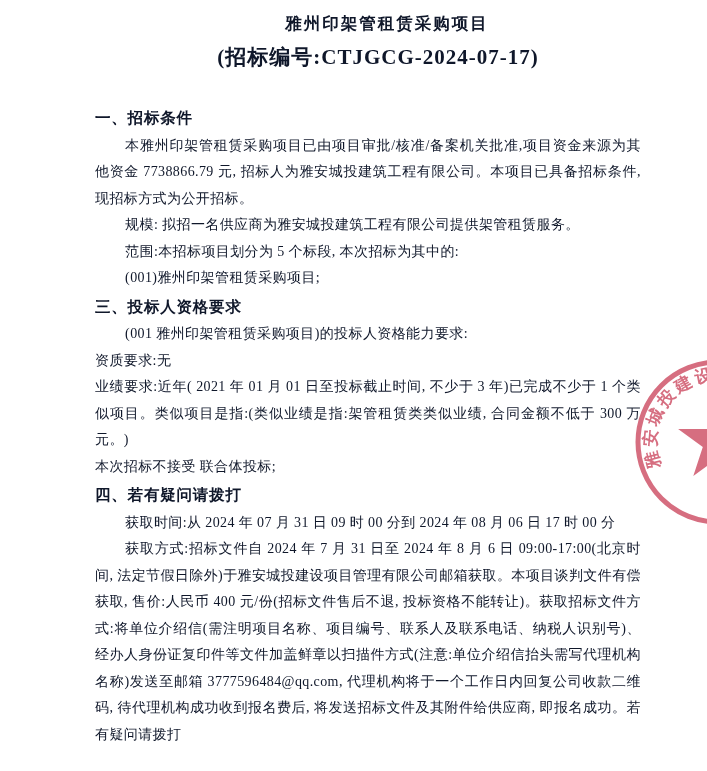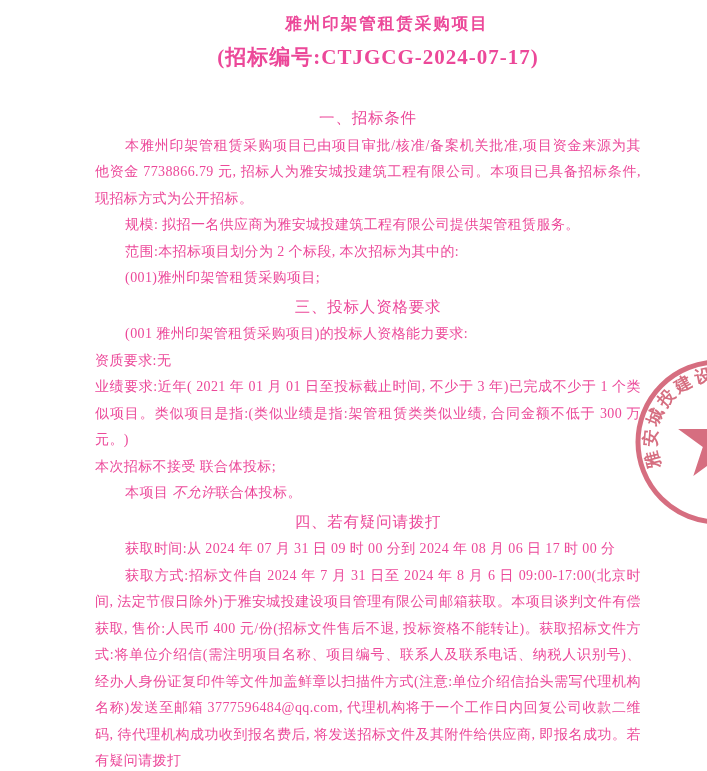--- a/index.html
+++ b/index.html
@@ -4,21 +4,21 @@
 <style>
   html,body { margin:0; padding:0; background:#e8e8e8; }
   .page {
     position:relative;
     width:707px; height:771px;
     margin:0 auto;
     background:#ffffff;
     overflow:hidden;
     box-sizing:border-box;
     padding:12px 66px 0 95px;
-    color:#ec4899;
+    color:#0f172a;
     font-family:"Liberation Serif","DejaVu Serif",serif;
   }
   .doc-title {
     margin:0 0 10px 0;
     padding-left:38px;
     text-align:center;
     font-size:16.5px;
     font-weight:700;
     letter-spacing:2px;
     line-height:24px;
@@ -36,24 +36,23 @@
     margin:0;
     font-size:14px;
     line-height:26.5px;
     text-align:justify;
     letter-spacing:0.4px;
   }
   .ind { text-indent:2.15em; }
   .sec-heading {
     margin:1px 0 1px 0;
     font-size:15.5px;
-    font-weight:400;
+    font-weight:700;
     line-height:27.5px;
     letter-spacing:0.8px;
-    text-align:center;
   }
   .italic { font-style:italic; }
   .stamp {
     position:absolute;
     left:618px; top:342px;
     width:200px; height:200px;
     opacity:0.8;
     pointer-events:none;
   }
   .stamp text {
@@ -69,29 +68,28 @@
 <div class="page">
 
   <h1 class="doc-title">雅州印架管租赁采购项目</h1>
   <h2 class="doc-subtitle">(招标编号:CTJGCG-2024-07-17)</h2>
 
 
   <h3 class="sec-heading">一、招标条件</h3>
   <p class="para ind">本雅州印架管租赁采购项目已由项目审批/核准/备案机关批准,项目资金来源为其他资金 7738866.79 元, 招标人为雅安城投建筑工程有限公司。本项目已具备招标条件, 现招标方式为公开招标。</p>
 
   <p class="para ind">规模:  拟招一名供应商为雅安城投建筑工程有限公司提供架管租赁服务。</p>
-  <p class="para ind">范围:本招标项目划分为 2 个标段, 本次招标为其中的:</p>
+  <p class="para ind">范围:本招标项目划分为 5 个标段, 本次招标为其中的:</p>
   <p class="para ind">(001)雅州印架管租赁采购项目;</p>
 
   <h3 class="sec-heading">三、投标人资格要求</h3>
   <p class="para ind">(001 雅州印架管租赁采购项目)的投标人资格能力要求:</p>
   <p class="para">资质要求:无</p>
   <p class="para">业绩要求:近年( 2021 年 01 月 01 日至投标截止时间, 不少于 3 年)已完成不少于 1  个类似项目。类似项目是指:(类似业绩是指:架管租赁类类似业绩, 合同金额不低于 300 万元。)</p>
   <p class="para">本次招标不接受 联合体投标;</p>
-  <p class="para ind"><span>本项目 </span><span class="italic">不允许</span><span>联合体投标。</span></p>
 
   <h3 class="sec-heading">四、若有疑问请拨打</h3>
   <p class="para ind">获取时间:从 2024 年 07 月 31 日 09 时 00 分到 2024 年 08 月 06 日 17 时 00 分</p>
   <p class="para ind">获取方式:招标文件自 2024 年 7 月 31 日至 2024 年 8 月 6 日 09:00-17:00(北京时间, 法定节假日除外)于雅安城投建设项目管理有限公司邮箱获取。本项目谈判文件有偿获取, 售价:人民币 400 元/份(招标文件售后不退, 投标资格不能转让)。获取招标文件方式:将单位介绍信(需注明项目名称、项目编号、联系人及联系电话、纳税人识别号)、经办人身份证复印件等文件加盖鲜章以扫描件方式(注意:单位介绍信抬头需写代理机构名称)发送至邮箱 3777596484@qq.com, 代理机构将于一个工作日内回复公司收款二维码, 待代理机构成功收到报名费后, 将发送招标文件及其附件给供应商, 即报名成功。若有疑问请拨打</p>
 
   <svg class="stamp" viewBox="0 0 200 200" xmlns="http://www.w3.org/2000/svg">
     <circle cx="100" cy="100" r="80" fill="none" stroke="#cc4a61" stroke-width="5"></circle>
     <polygon fill="#cc4a61" points="100,58 109.4,87.1 139.9,87 115.2,104.9 124.7,134 100,116 75.3,134 84.8,104.9 60.1,87 90.6,87.1"></polygon>
     <defs>
       <path id="seal-arc" d="M 43.8,126.2 A 62,62 0 1 1 156.2,126.2" fill="none"></path>

